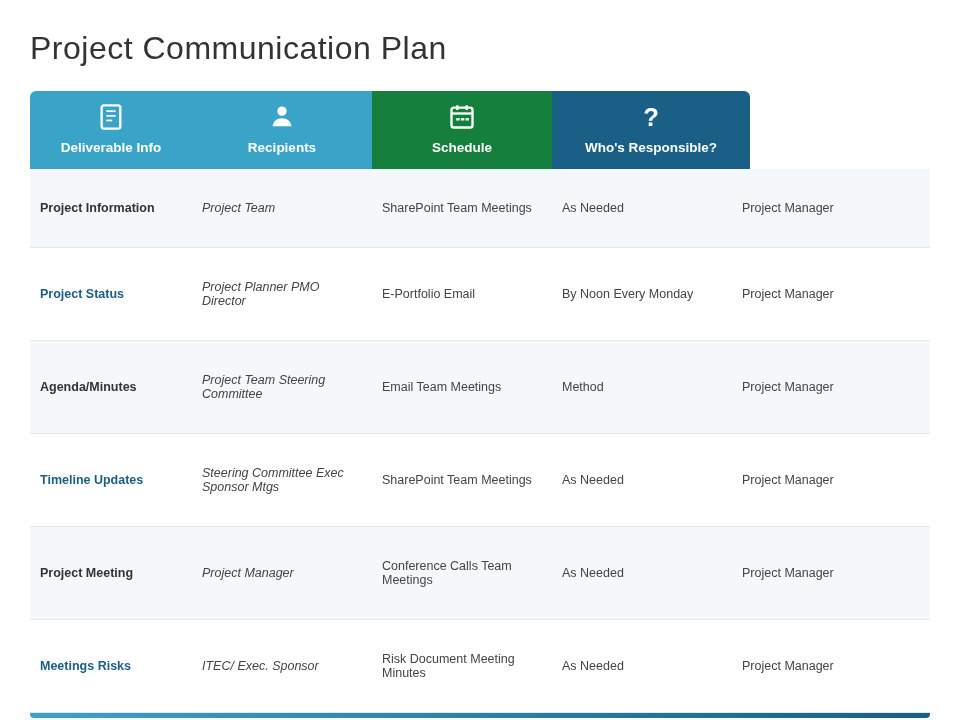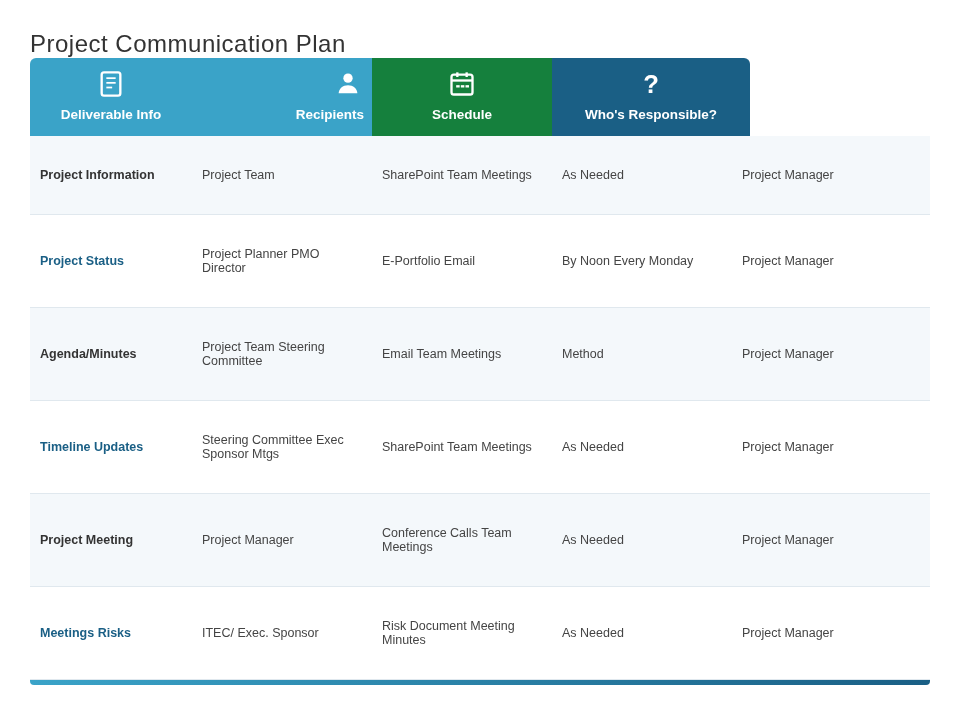--- a/index.html
+++ b/index.html
@@ -6,23 +6,24 @@
     body {
       font-family: 'Segoe UI', Arial, sans-serif;
       background: #fff;
       width: 960px;
       height: 720px;
       overflow: hidden;
       padding: 30px 30px 20px 30px;
     }
 
     .page-title {
-      font-size: 24px;
+      font-size: 32px;
       font-weight: 300;
       color: #333;
+      margin-bottom: 24px;
       letter-spacing: 0.5px;
     }
 
     
     .header-row {
       display: flex;
       width: 100%;
     }
 
     .header-cell {
@@ -32,21 +33,21 @@
       justify-content: center;
       padding: 10px 8px 12px 8px;
       color: #fff;
       font-weight: 700;
       font-size: 13.5px;
       text-align: center;
       line-height: 1.3;
     }
 
     .col-deliverable { width: 18%; background: #3aa3c8; border-radius: 6px 0 0 0; }
-    .col-recipients  { width: 20%; background: #3aa3c8; align-items: flex-end; }
+    .col-recipients  { width: 20%; background: #3aa3c8; }
     .col-delivery    { width: 20%; background: #2d9dbf; }
     .col-schedule    { width: 20%; background: #15803d; }
     .col-responsible { width: 22%; background: #1a5f85; border-radius: 0 6px 0 0; }
 
     
     .data-table {
       width: 100%;
       border-collapse: collapse;
       margin-top: 0;
     }
@@ -60,21 +61,21 @@
 
     .data-table td {
       padding: 32px 10px;
       font-size: 12.5px;
       color: #444;
       vertical-align: middle;
       border-bottom: 1px solid #e0e8ee;
     }
 
     .data-table td:nth-child(1) { width: 18%; }
-    .data-table td:nth-child(2) { width: 20%; }
+    .data-table td:nth-child(2) { width: 20%; font-style: italic; }
     .data-table td:nth-child(3) { width: 20%; margin-top: 20px; }
     .data-table td:nth-child(4) { width: 20%; }
     .data-table td:nth-child(5) { width: 22%; }
 
     .data-table td:first-child {
       font-weight: 700;
       color: #333;
     }
 
     .data-table tr:nth-child(even) td:first-child {

